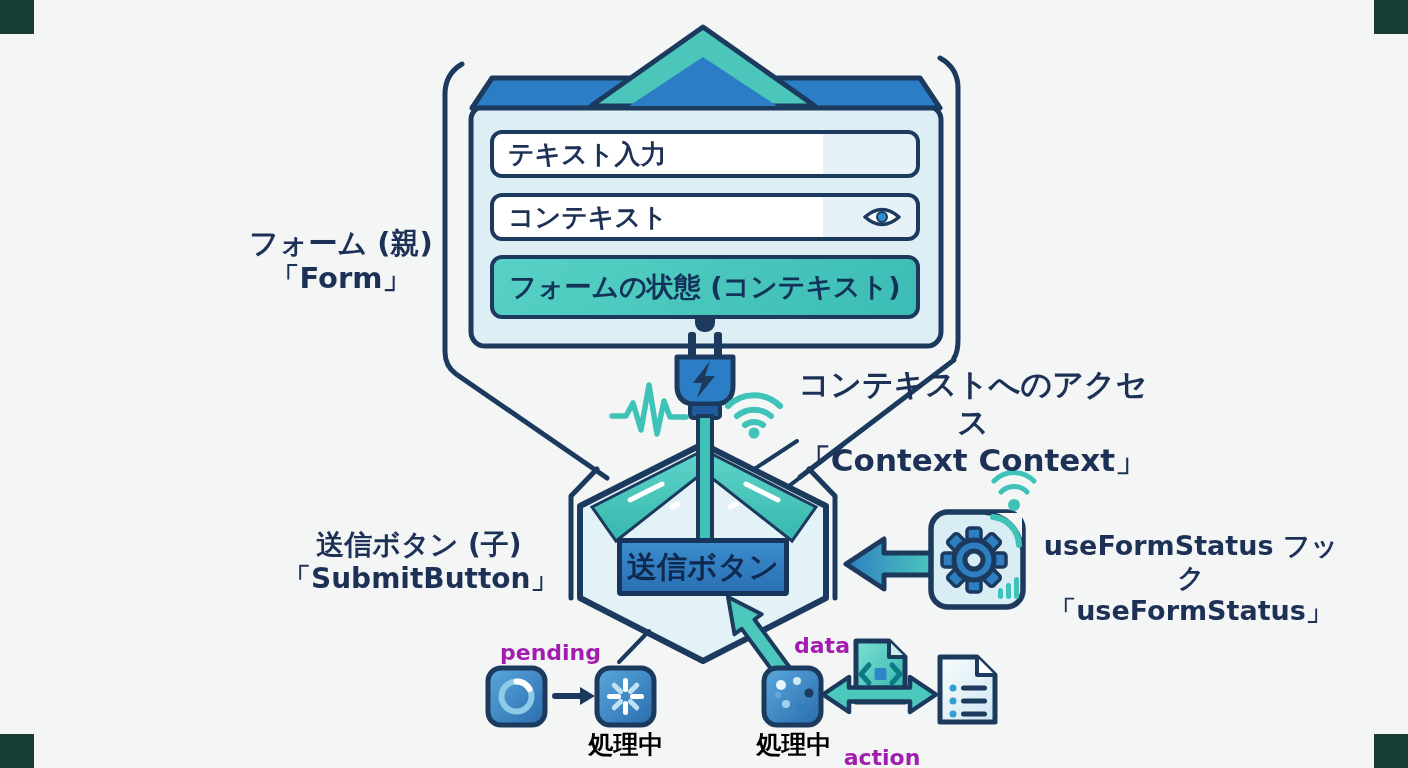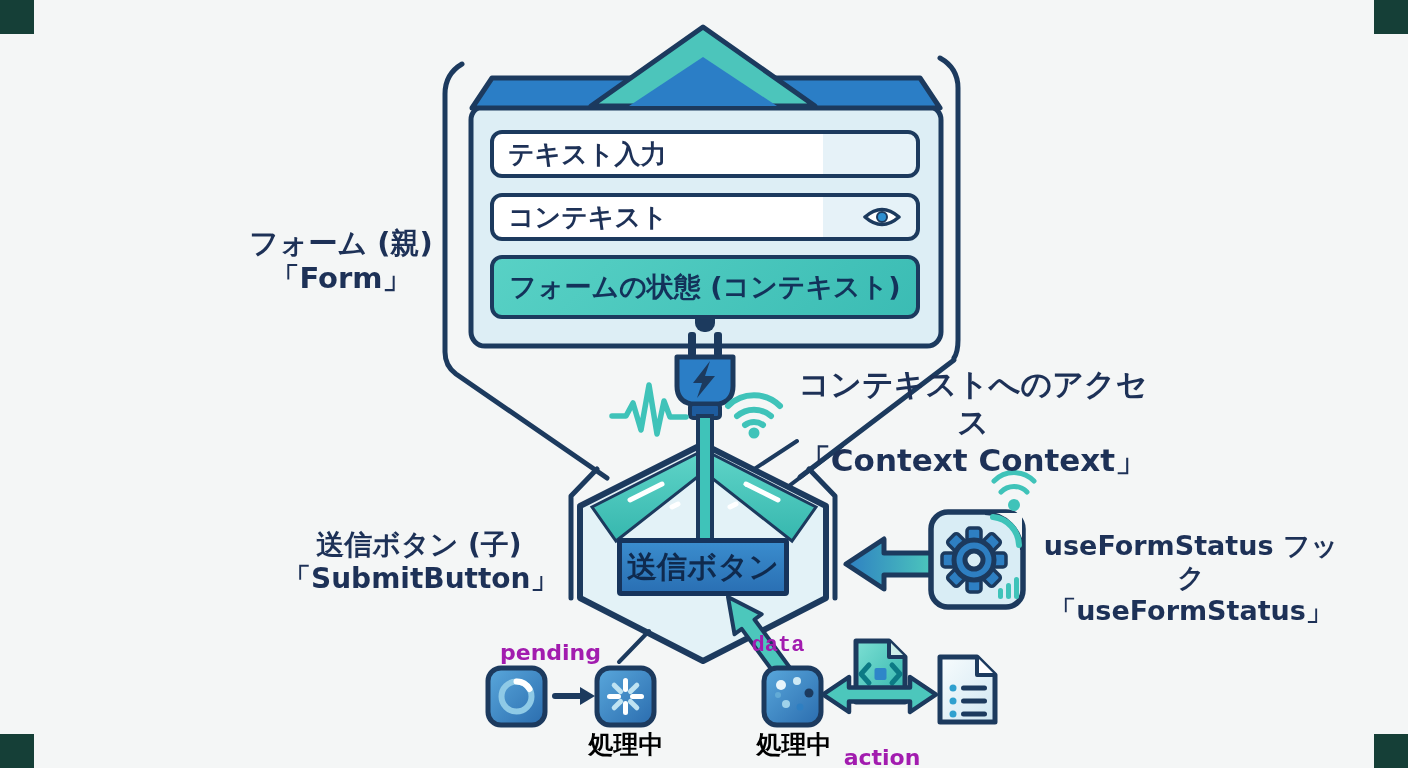--- a/index.html
+++ b/index.html
@@ -252,16 +252,16 @@
     <div>「useFormStatus」</div>
   </div>
   <div class="abs ov lbl submit-label">
     <div>送信ボタン (子)</div>
     <div>「SubmitButton」</div>
   </div>
 
   <div class="abs ov small-lbl" style="left:500px;top:640px;width:96px;">pending</div>
   <div class="abs ov jp-lbl" style="left:572px;top:728px;width:108px;">処理中</div>
   <div class="abs ov jp-lbl" style="left:740px;top:728px;width:108px;">処理中</div>
-  <div class="abs ov small-lbl" style="left:746px;top:633px;width:64px;font-family:Liberation Mono, monospace;">data</div>
+  <div class="abs ov small-lbl" style="left:790px;top:633px;width:64px;">data</div>
   <div class="abs ov small-lbl" style="left:840px;top:745px;width:84px;">action</div>
 
 </div>
 
 </body></html>

